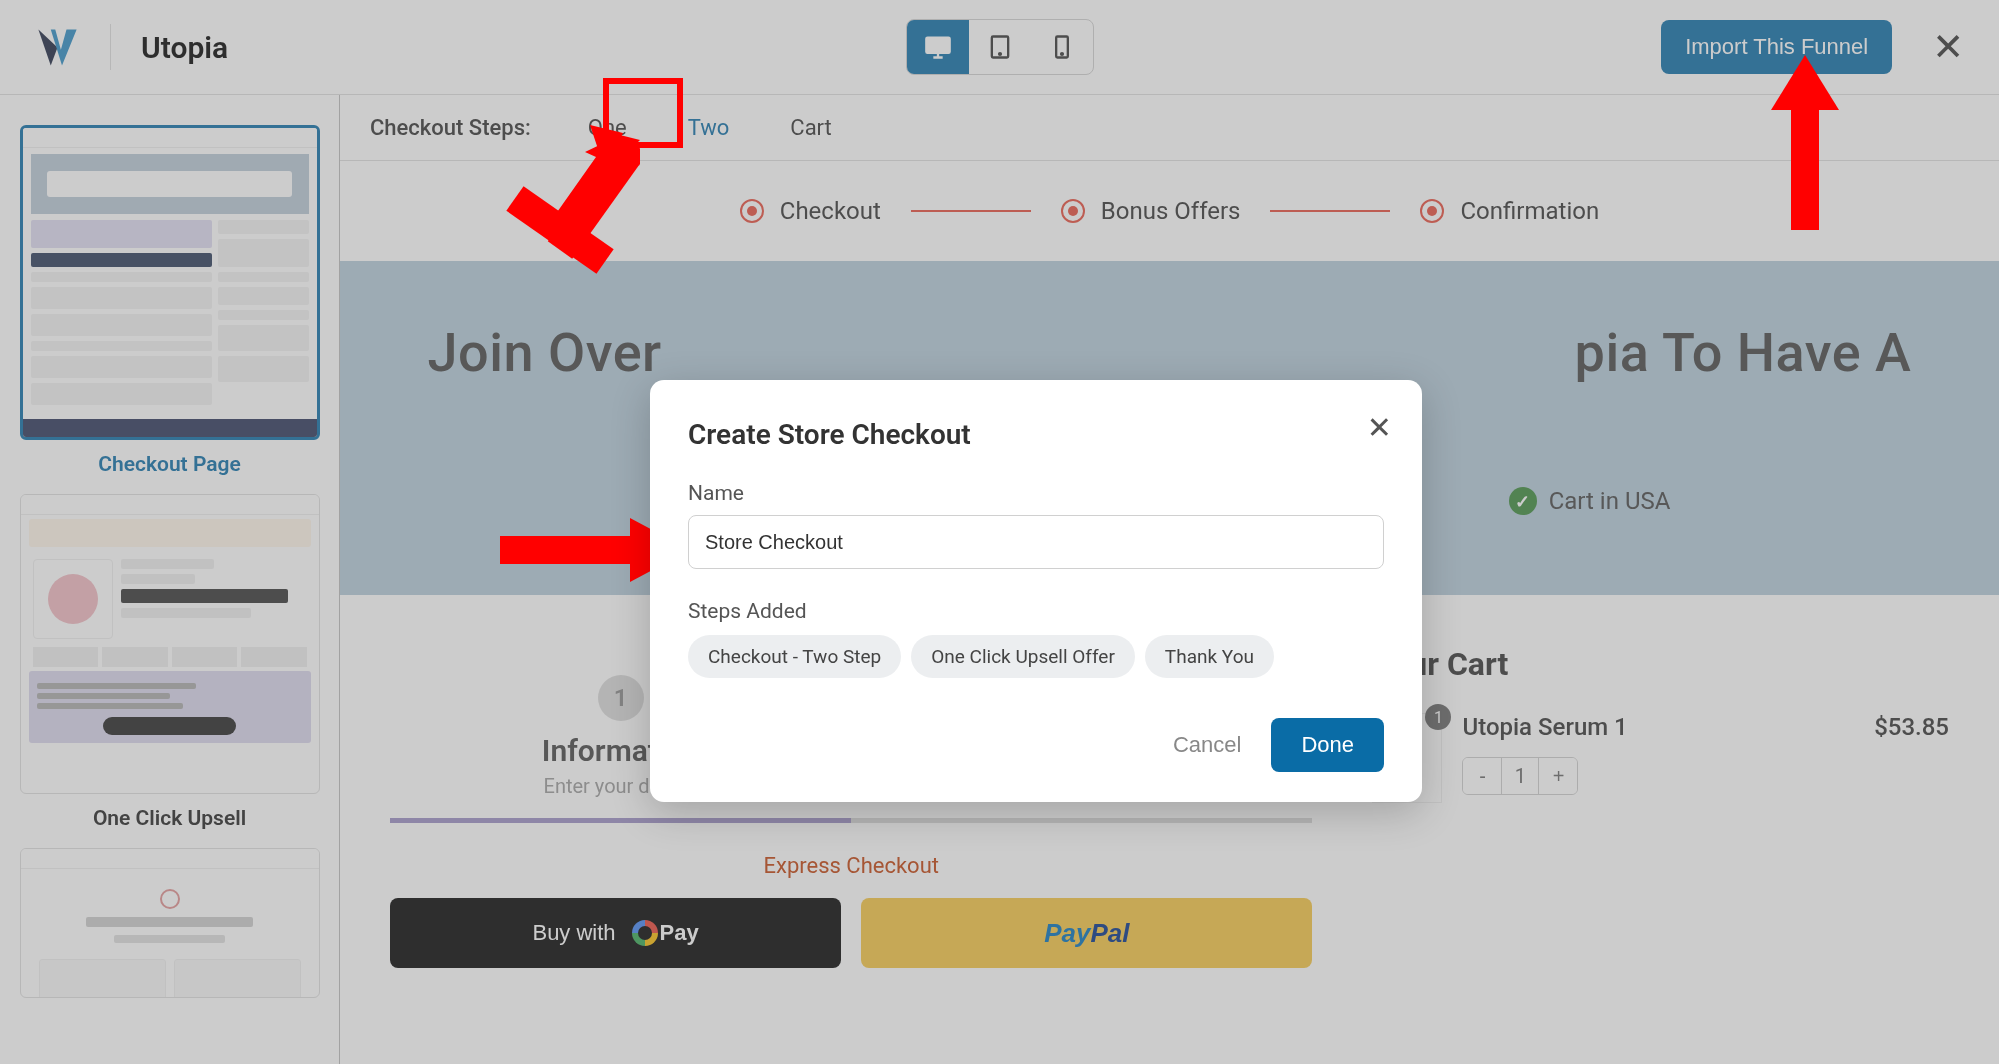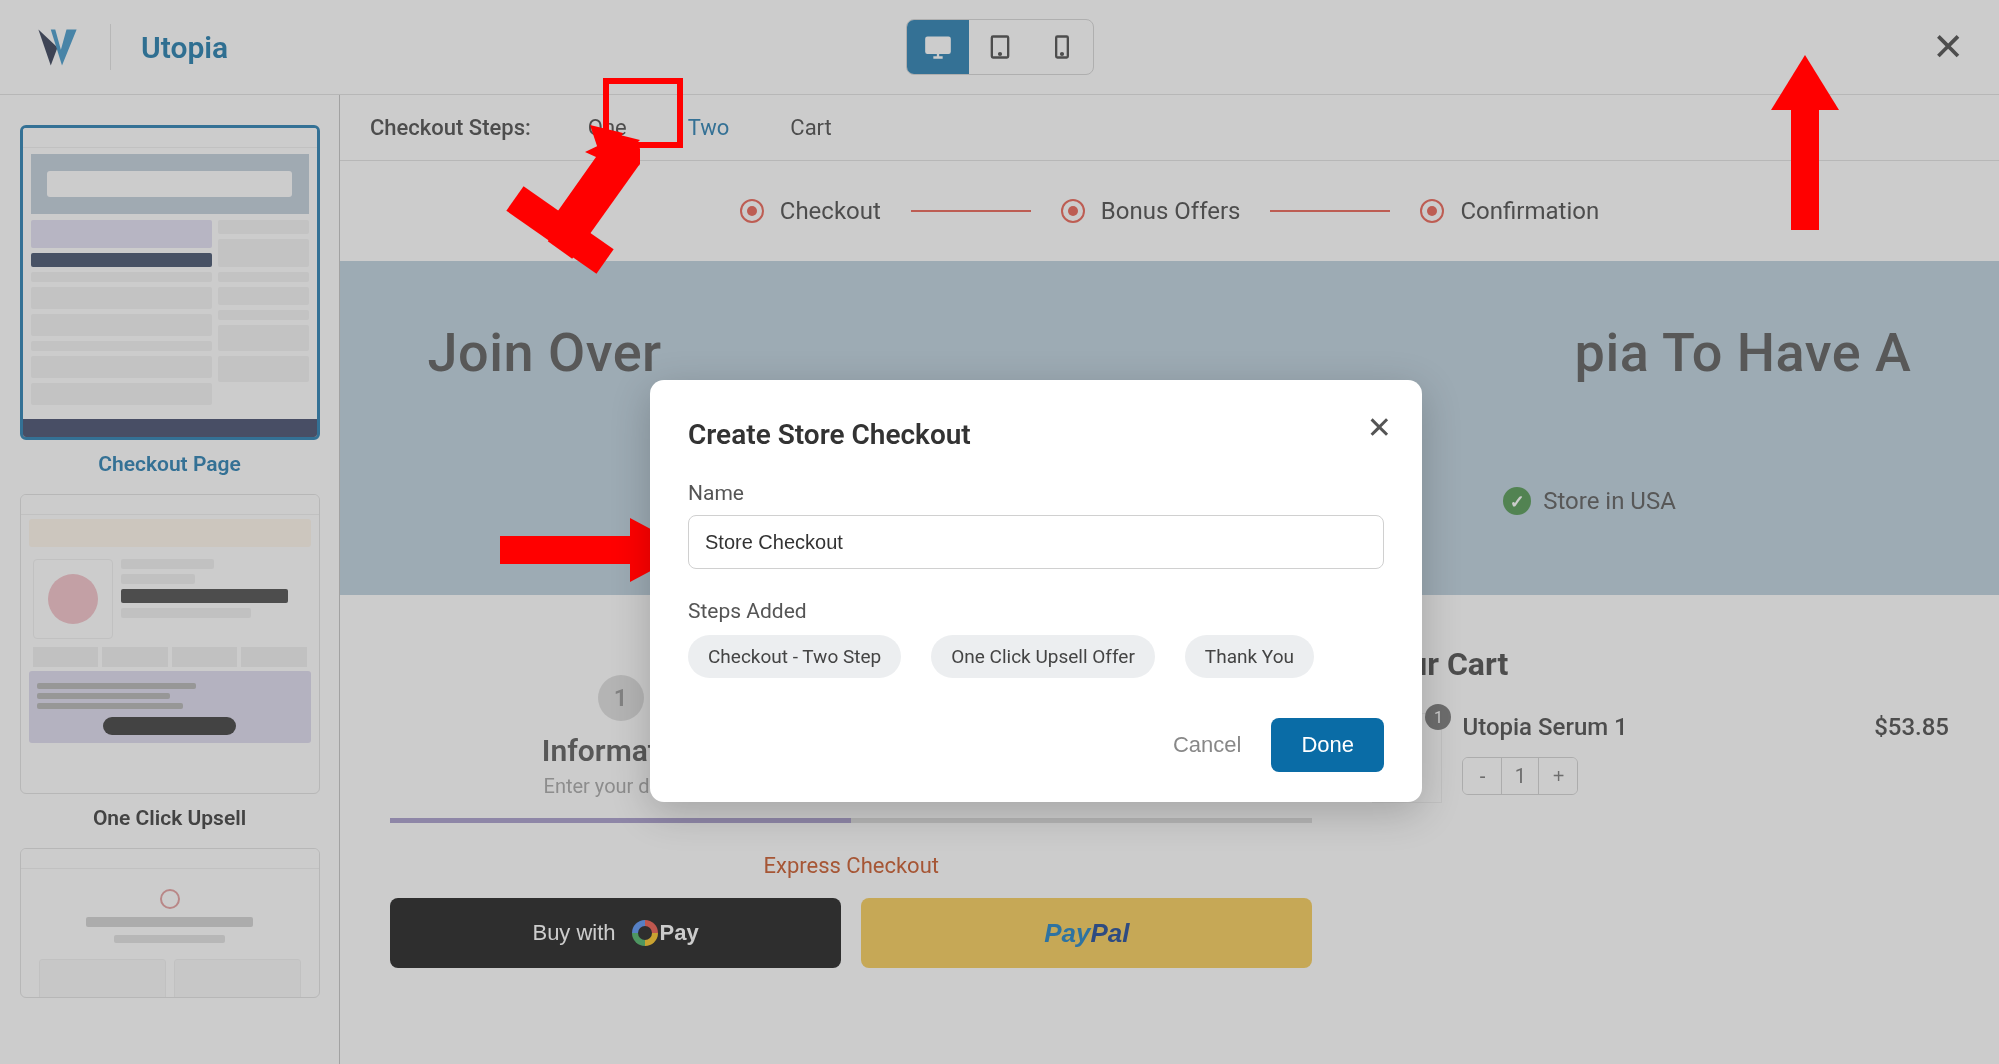--- a/index.html
+++ b/index.html
@@ -32,21 +32,21 @@
 }
 .logo-mark {
   width: 45px; height: 45px;
   position: relative;
 }
 .logo-mark svg { width: 100%; height: 100%; }
 .logo-sep { width: 1px; height: 46px; background: #ddd; }
 .brand {
   font-size: 30px;
   font-weight: 600;
-  color: #0369a1;
+  color: #000000;
 }
 .device-switch {
   position: absolute;
   left: 50%;
   transform: translateX(-50%);
   display: flex;
   align-items: center;
   border: 1px solid #d0d0d0;
   border-radius: 8px;
   overflow: hidden;
@@ -362,21 +362,21 @@
   font-size:30px; cursor:pointer; color:#555;
 }
 .modal-label {
   font-size: 21px; color:#555; margin-top: 30px; margin-bottom:10px;
 }
 .modal-input {
   width:100%; height:54px;
   border:1px solid #d0d0d0; border-radius:8px;
   padding: 0 16px; font-size:20px; color:#333;
 }
-.chips { display:flex; gap:30px; margin-top:12px; flex-wrap:wrap; }
+.chips { display:flex; gap:10px; margin-top:12px; flex-wrap:wrap; }
 .chip {
   background:#eceef0; color:#444;
   padding:10px 20px; border-radius:22px; font-size:19px;
 }
 .modal-actions {
   display:flex; justify-content:flex-end; gap:30px;
   margin-top:40px; align-items:center;
 }
 .btn-cancel {
   background:none; border:none; color:#888; font-size:22px; cursor:pointer;
@@ -417,20 +417,21 @@
     </div>
     <div class="device-btn">
       <svg viewBox="0 0 24 24" fill="none" stroke="#333" stroke-width="2">
           <rect x="7" y="3" width="10" height="18" rx="1"></rect>
           <circle cx="12" cy="18" r="0.8" fill="#333"></circle>
         </svg>
     </div>
   </div>
 
   <div class="topbar-right">
+    <button class="import-btn">Import This Funnel</button>
     <div class="close-x">✕</div>
   </div>
 </div>
 
 <div class="main">
 
   <div class="sidebar">
     <div class="side-thumb active">
       <div class="thumb-box">
         <div class="t1-header"></div>
@@ -539,21 +540,21 @@
       <h1>
         <span>Join Over</span>
         <span style="visibility:hidden">xxxxxxxxxxxxxxxxxxxxxxxxxxxxxxxx</span>
         <span>pia To Have A Clear Skin</span>
       </h1>
       <div class="benefits">
         <div style="width:300px"></div>
         <div style="width:300px"></div>
         <div class="benefit">
           <span class="check-dot">✓</span>
-          <span>Store in USA</span>
+          <span>Cart in USA</span>
         </div>
       </div>
     </div>
 
     <div class="checkout-body">
       <div class="checkout-left">
         <div class="info-tabs">
           <div class="info-tab active">
             <div class="tab-circle">1</div>
             <div class="tab-title">Information</div>

